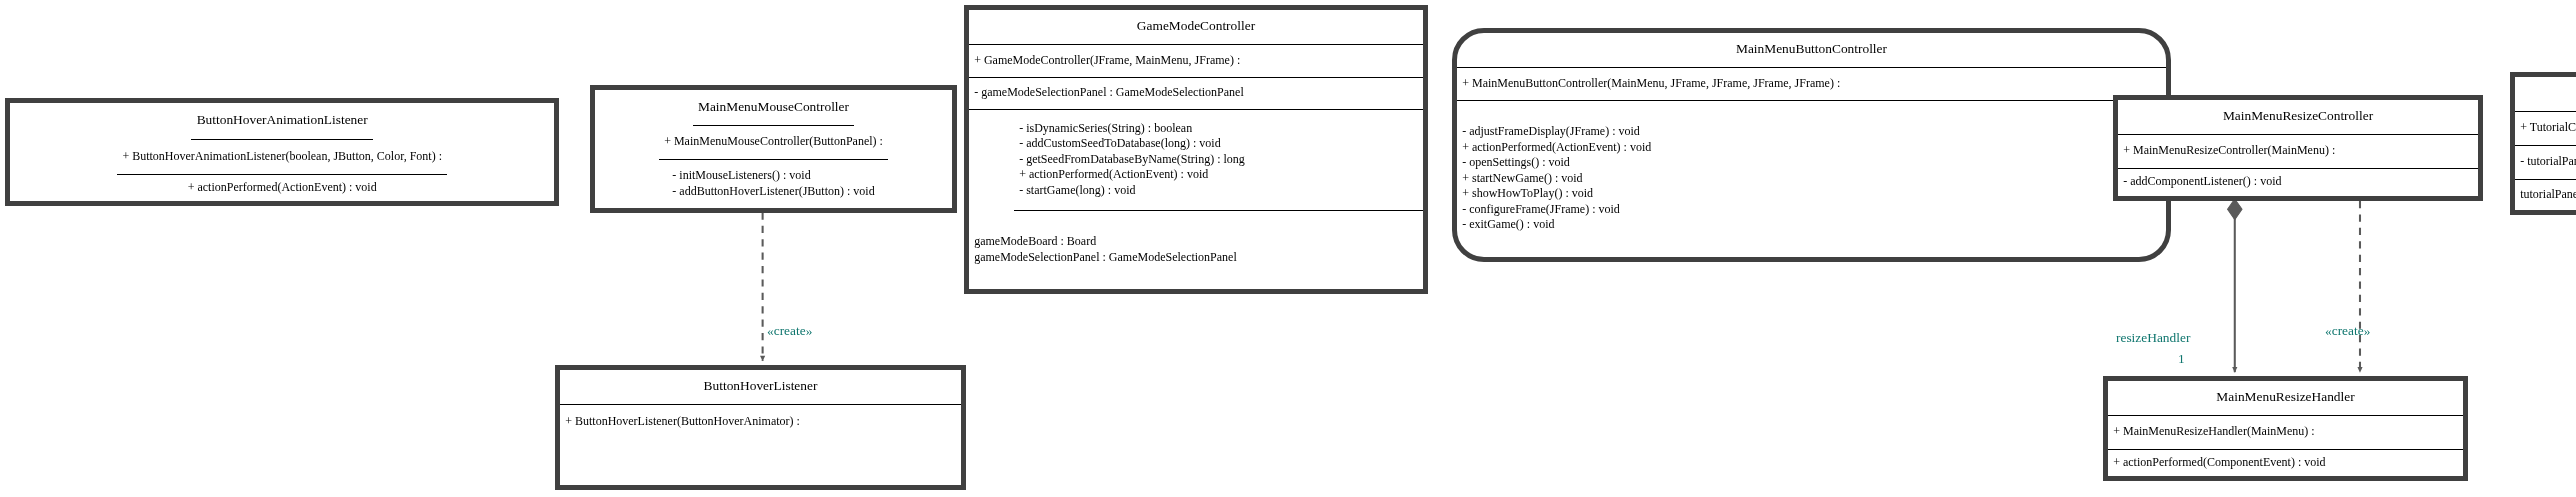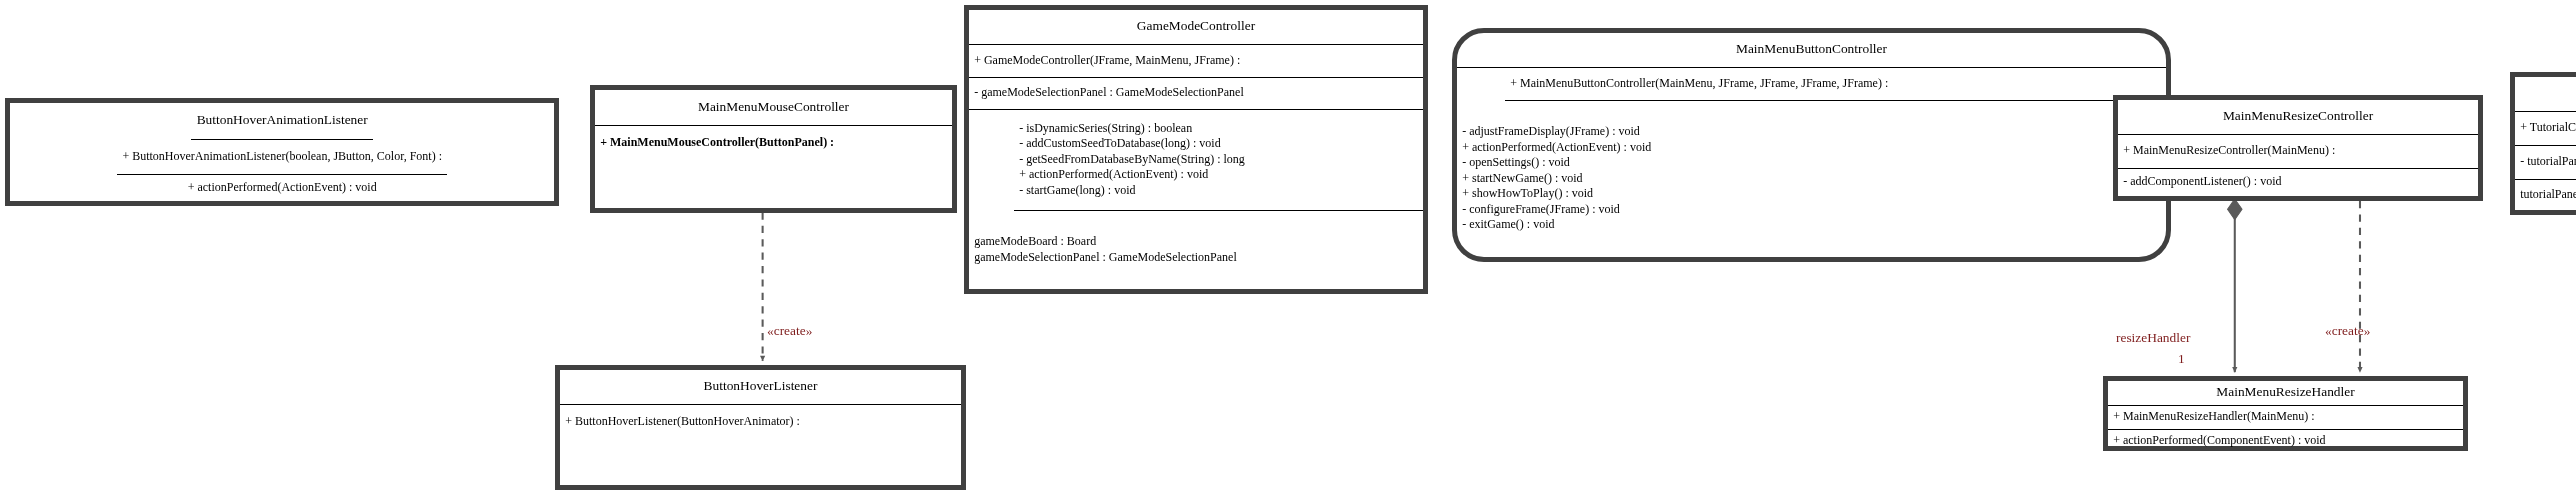--- a/index.html
+++ b/index.html
@@ -45,21 +45,21 @@
   .edge-layer{
     position:absolute;
     left:0;top:0;
     width:2866px;height:498px;
     pointer-events:none;
   }
   .edge-label{
     position:absolute;
     font-family:"Liberation Serif","DejaVu Serif",serif;
     font-size:13.4px;
-    color:#7f1d1d;
+    color:#0f766e;
     white-space:nowrap;
   }
 </style>
 </head>
 <body>
 
 <div id="canvas">
 
   <svg class="edge-layer" width="2866" height="498" viewBox="0 0 5562 966" xmlns="http://www.w3.org/2000/svg">
     <defs>
@@ -87,26 +87,30 @@
       <div class="cls-name">ButtonHoverAnimationListener</div>
     </div>
     <div class="compartment" style="height:35px;">
       <div class="member">+ ButtonHoverAnimationListener(boolean, JButton, Color, Font) :</div>
     </div>
     <div class="compartment" style="flex:1;">
       <div class="member">+ actionPerformed(ActionEvent) : void</div>
     </div>
   </div>
 
-  <div class="uml-class" style="left:590px; top:85px; width:367px; height:128px;">
+  <div class="uml-class" style="left:590px; top:85px; width:367px; height:128px;align-items:center;">
     <div class="compartment" style="height:36px;">
       <div class="cls-name">MainMenuMouseController</div>
     </div>
-    <div class="compartment" style="height:34px;font-weight:bold;">
+    <div class="compartment" style="height:34px;">
       <div class="member">+ MainMenuMouseController(ButtonPanel) :</div>
+    </div>
+    <div class="compartment" style="flex:1;">
+      <div class="member">- initMouseListeners() : void</div>
+      <div class="member">- addButtonHoverListener(JButton) : void</div>
     </div>
   </div>
 
   <div class="uml-class" style="left:964px; top:5.2px; width:464px; height:289px;">
     <div class="compartment" style="height:35px;">
       <div class="cls-name">GameModeController</div>
     </div>
     <div class="compartment" style="height:33px;">
       <div class="member">+ GameModeController(JFrame, MainMenu, JFrame) :</div>
     </div>
@@ -123,21 +127,21 @@
     <div class="compartment" style="flex:1;">
       <div class="member">gameModeBoard : Board</div>
       <div class="member">gameModeSelectionPanel : GameModeSelectionPanel</div>
     </div>
   </div>
 
   <div class="uml-class" style="left:1452px; top:28px; width:719px; height:234px;border-radius:32px;">
     <div class="compartment" style="height:35px;">
       <div class="cls-name">MainMenuButtonController</div>
     </div>
-    <div class="compartment" style="height:33px;margin-left:48px;">
+    <div class="compartment" style="height:33px;">
       <div class="member">+ MainMenuButtonController(MainMenu, JFrame, JFrame, JFrame, JFrame) :</div>
     </div>
     <div class="compartment" style="flex:1;">
       <div class="member">- adjustFrameDisplay(JFrame) : void</div>
       <div class="member">+ actionPerformed(ActionEvent) : void</div>
       <div class="member">- openSettings() : void</div>
       <div class="member">+ startNewGame() : void</div>
       <div class="member">+ showHowToPlay() : void</div>
       <div class="member">- configureFrame(JFrame) : void</div>
       <div class="member">- exitGame() : void</div>
@@ -173,21 +177,21 @@
 
   <div class="uml-class" style="left:555px; top:365px; width:411px; height:125px;">
     <div class="compartment" style="height:35px;">
       <div class="cls-name">ButtonHoverListener</div>
     </div>
     <div class="compartment" style="height:34px;">
       <div class="member">+ ButtonHoverListener(ButtonHoverAnimator) :</div>
     </div>
   </div>
 
-  <div class="uml-class" style="left:2103px; top:376px; width:365px; height:75px;">
+  <div class="uml-class" style="left:2103px; top:376px; width:365px; height:105px;justify-content:center;">
     <div class="compartment" style="height:35px;">
       <div class="cls-name">MainMenuResizeHandler</div>
     </div>
     <div class="compartment" style="height:34px;">
       <div class="member">+ MainMenuResizeHandler(MainMenu) :</div>
     </div>
     <div class="compartment" style="flex:1;">
       <div class="member">+ actionPerformed(ComponentEvent) : void</div>
     </div>
   </div>

